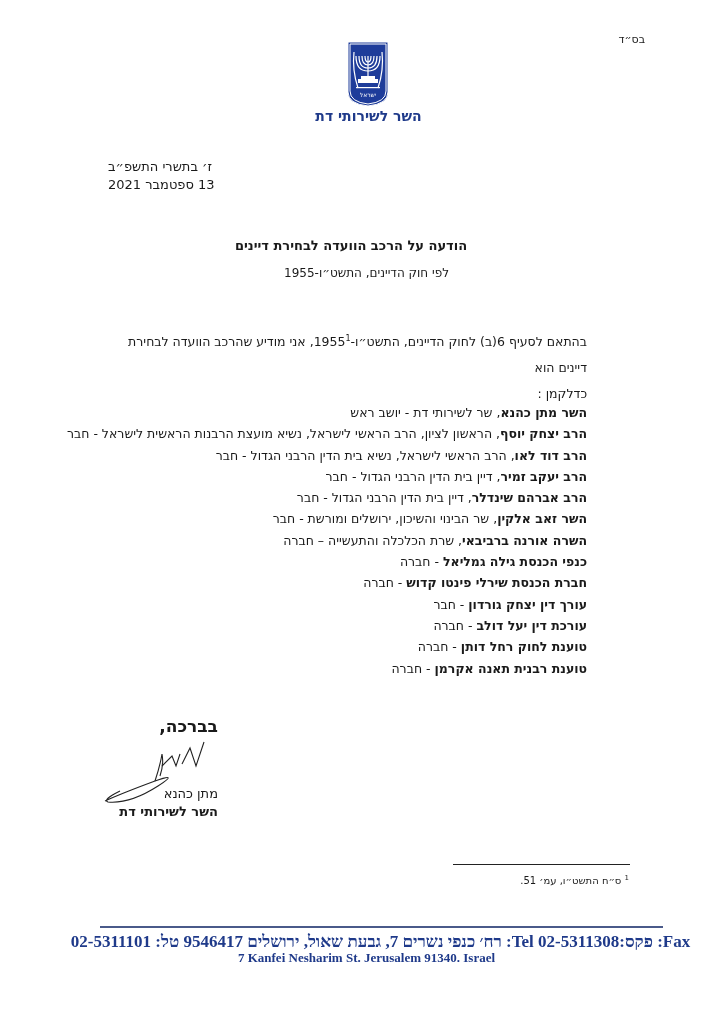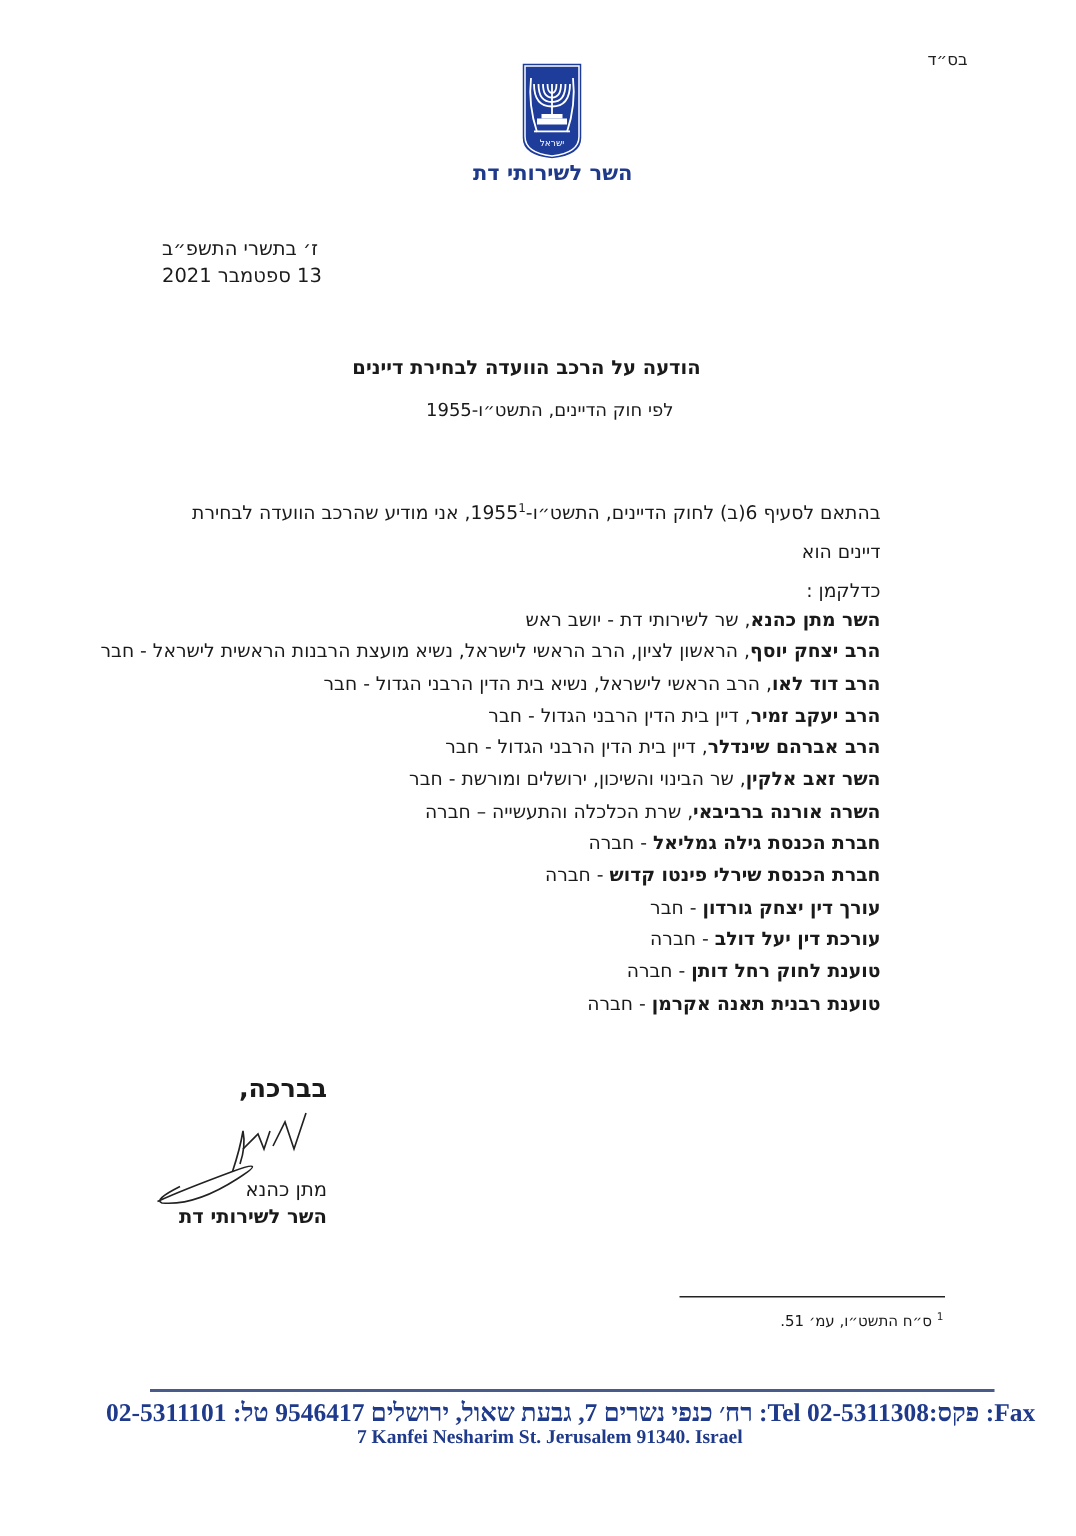--- a/index.html
+++ b/index.html
@@ -82,21 +82,21 @@
 </div>
 
 <div class="abs members rtl">
   <div class="member"><b>השר מתן כהנא</b><span>, שר לשירותי דת - יושב ראש</span></div>
   <div class="member"><b>הרב יצחק יוסף</b><span>, הראשון לציון, הרב הראשי לישראל, נשיא מועצת הרבנות הראשית לישראל - חבר</span></div>
   <div class="member"><b>הרב דוד לאו</b><span>, הרב הראשי לישראל, נשיא בית הדין הרבני הגדול - חבר</span></div>
   <div class="member"><b>הרב יעקב זמיר</b><span>, דיין בית הדין הרבני הגדול - חבר</span></div>
   <div class="member"><b>הרב אברהם שינדלר</b><span>, דיין בית הדין הרבני הגדול - חבר</span></div>
   <div class="member"><b>השר זאב אלקין</b><span>, שר הבינוי והשיכון, ירושלים ומורשת - חבר</span></div>
   <div class="member"><b>השרה אורנה ברביבאי</b><span>, שרת הכלכלה והתעשייה – חברה</span></div>
-  <div class="member"><b>חברת הכנסת גילה גמליאל</b><span> - חברה</span></div>
+  <div class="member"><b>כנפי הכנסת גילה גמליאל</b><span> - חברה</span></div>
   <div class="member"><b>חברת הכנסת שירלי פינטו קדוש</b><span> - חברה</span></div>
   <div class="member"><b>עורך דין יצחק גורדון</b><span> - חבר</span></div>
   <div class="member"><b>עורכת דין יעל דולב</b><span> - חברה</span></div>
   <div class="member"><b>טוענת לחוק רחל דותן</b><span> - חברה</span></div>
   <div class="member"><b>טוענת רבנית תאנה אקרמן</b><span> - חברה</span></div>
 </div>
 
 <div class="abs closing rtl">
   <div class="blessing">בברכה,</div>
   <svg class="sig" viewBox="0 0 130 70">

